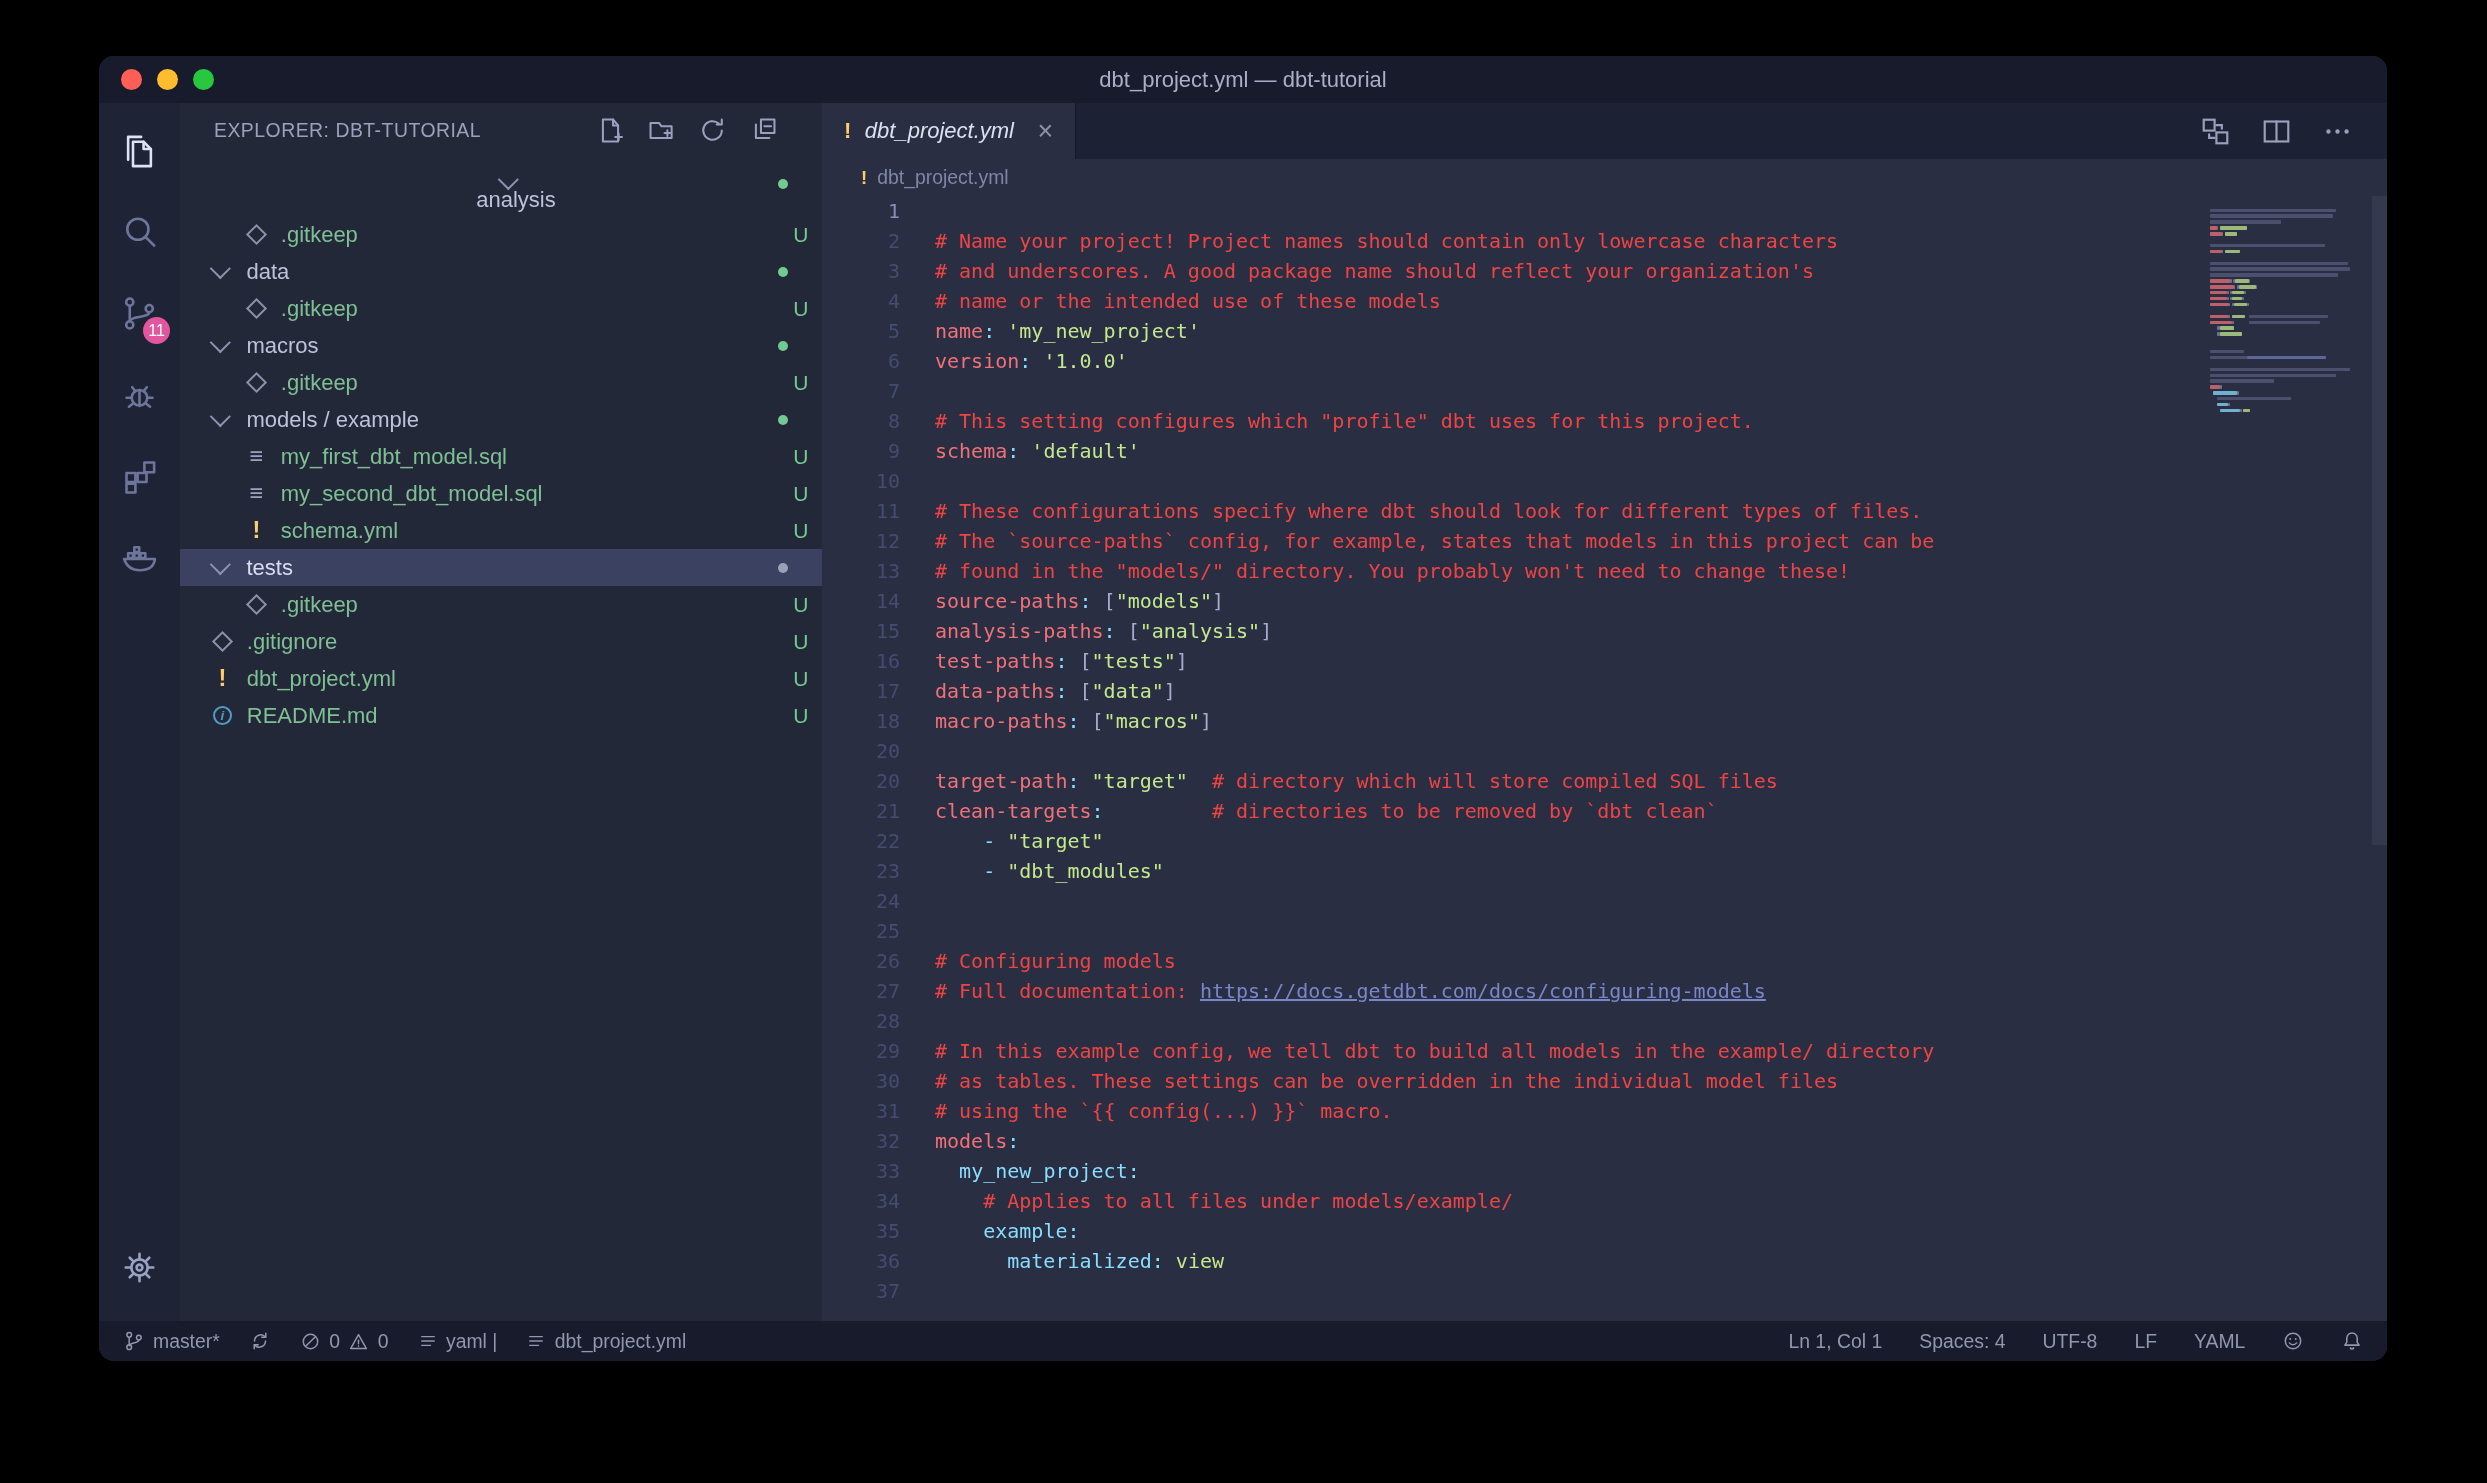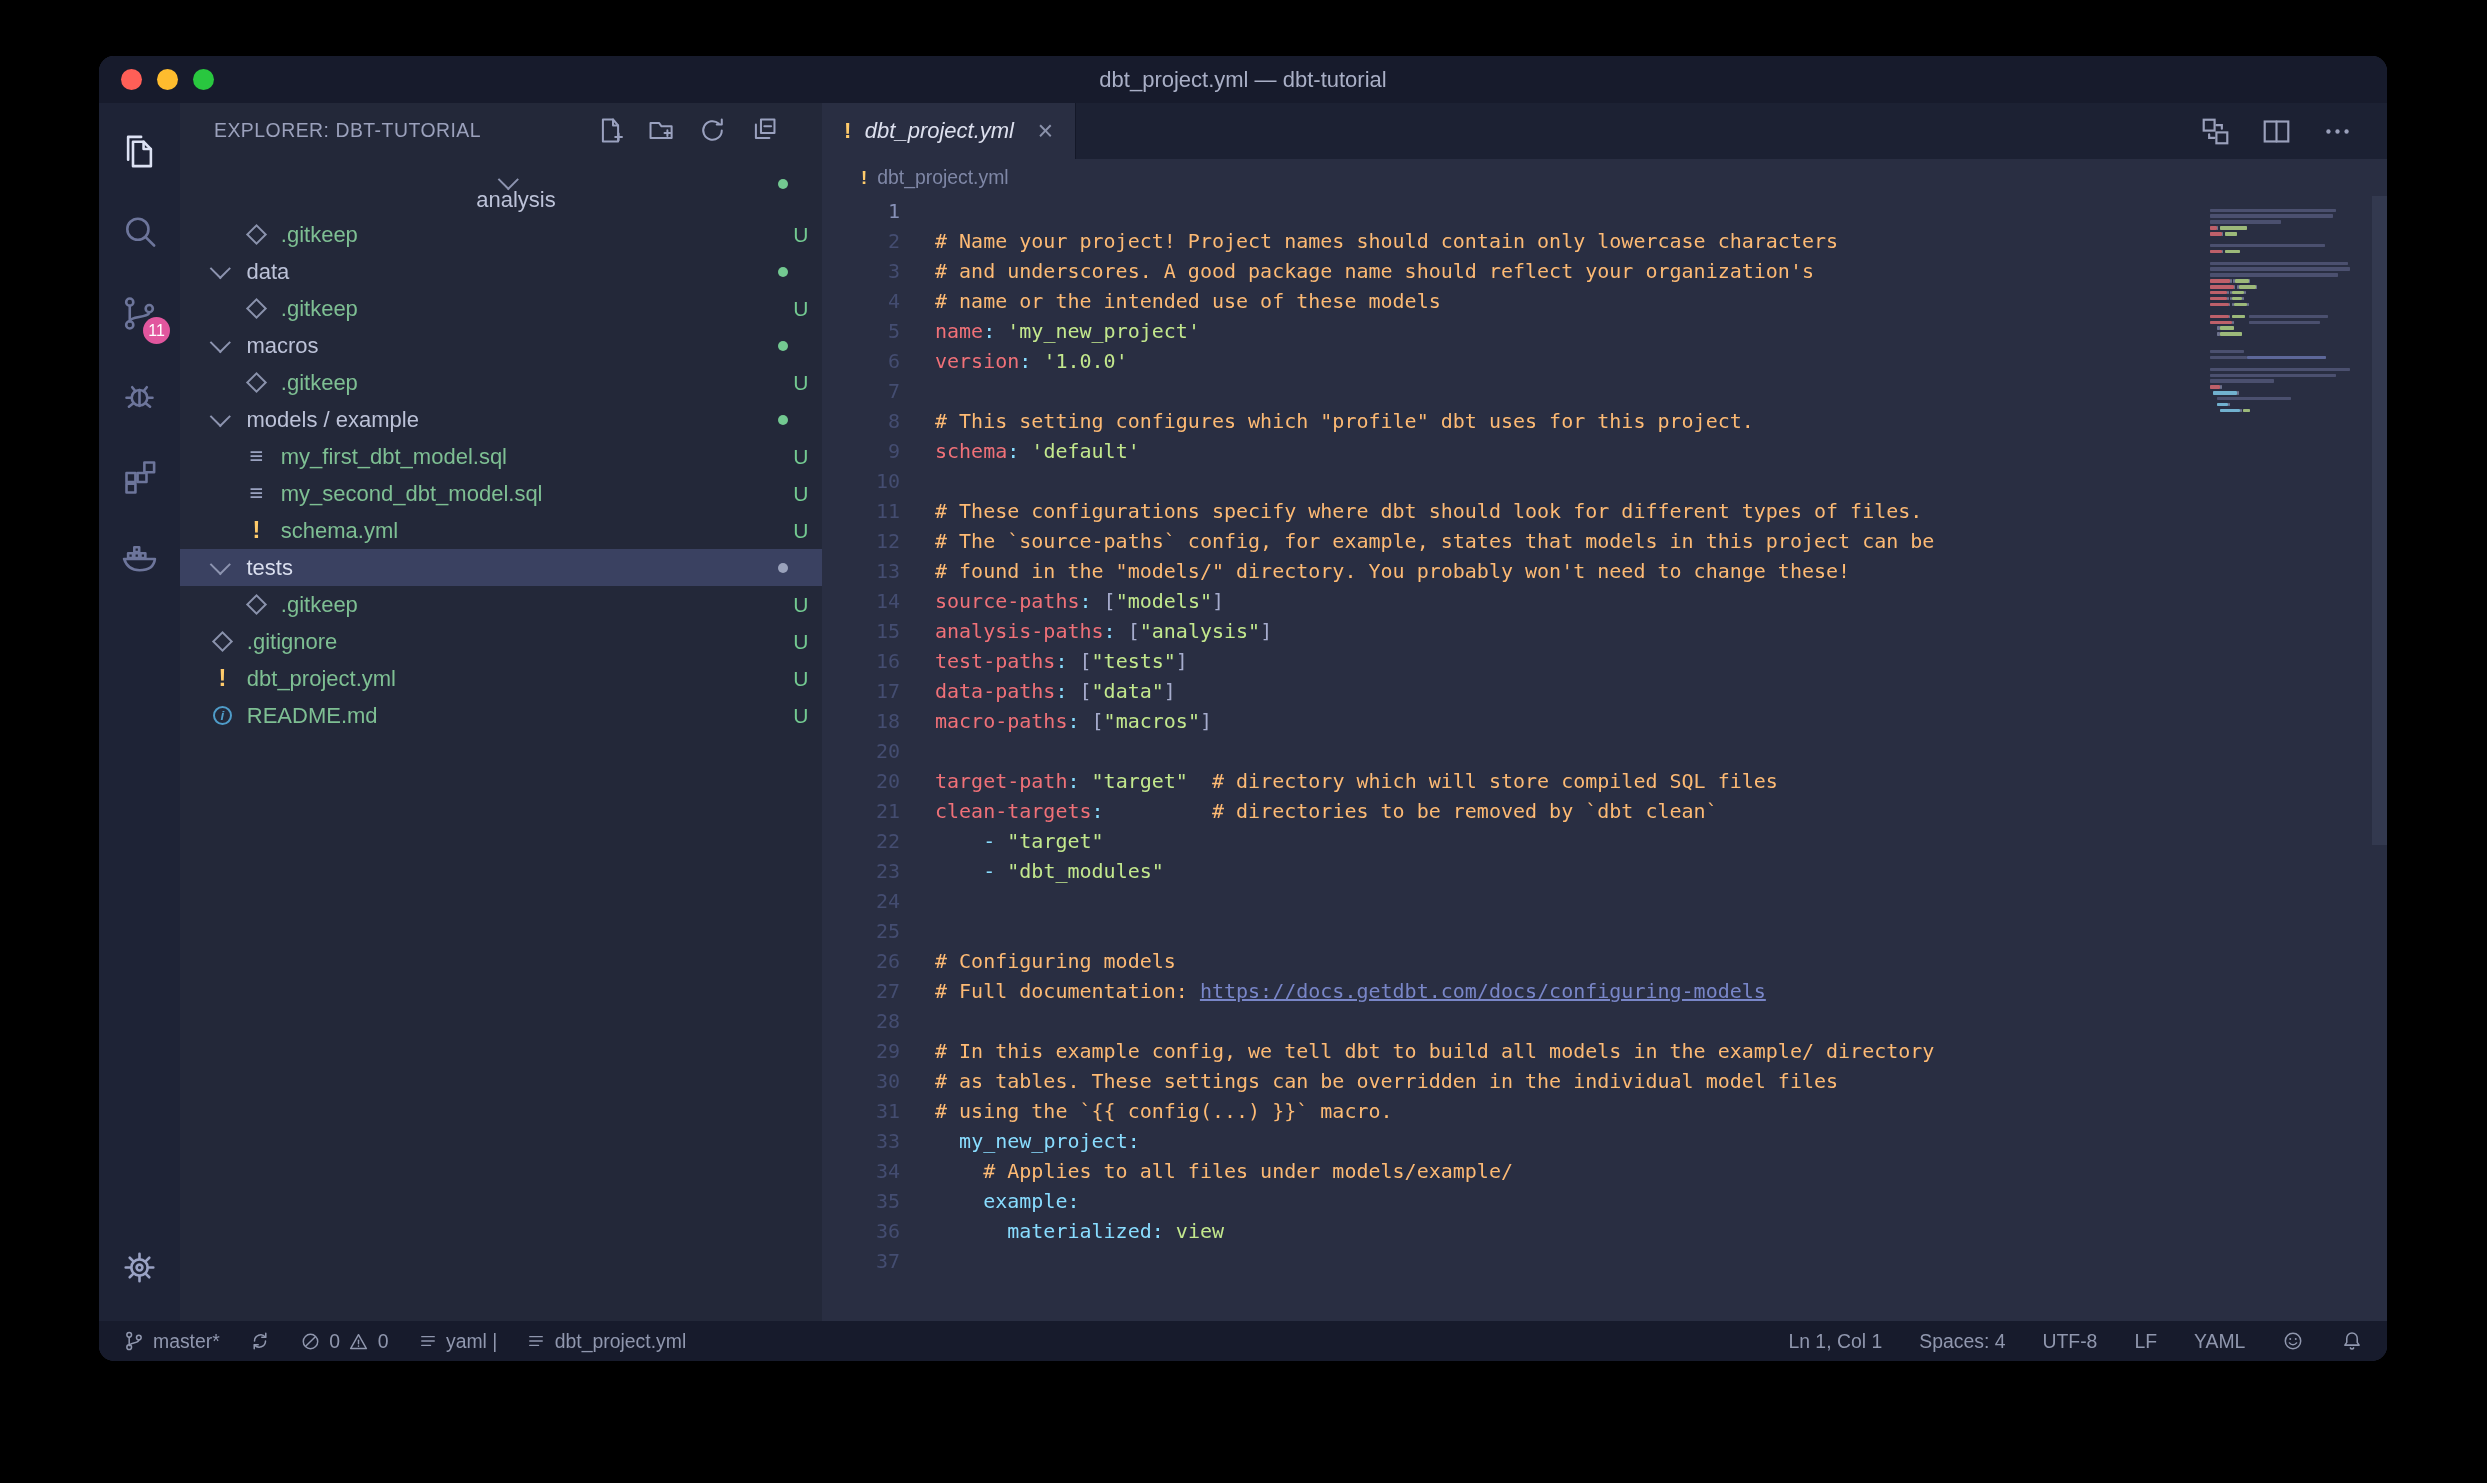--- a/index.html
+++ b/index.html
@@ -57,21 +57,21 @@
   .tab-actions .tb-btn{cursor:pointer;display:flex;}
   .tab-actions svg{stroke:#9aa0bb;fill:none;stroke-width:1.2;stroke-linecap:round;}
   .breadcrumb{height:37px;flex:0 0 37px;display:flex;align-items:center;padding-left:39px;gap:10px;background:#292e42;cursor:pointer;}
   .bc-icon{color:#ffcb6b;font-size:18.5px;font-weight:600;}
   .bc-label{font-size:19.4px;color:#7f87a6;}
   .editor{flex:1;position:relative;font-family:"DejaVu Sans Mono",monospace;font-size:20px;overflow:hidden;}
   .code-line{display:flex;height:30px;line-height:30px;white-space:pre;}
   .lnum{flex:0 0 78px;text-align:right;color:#444d71;}
   .lnum.active{color:#8791b8;}
   .ltext{padding-left:35px;}
-  .tk-c{color:#fdba74}.tk-k{color:#f07178}.tk-k2{color:#89ddff}.tk-s{color:#c3e88d}
+  .tk-c{color:#ef4444}.tk-k{color:#f07178}.tk-k2{color:#89ddff}.tk-s{color:#c3e88d}
   .tk-p{color:#89ddff}.tk-b{color:#a6accd}.tk-t{color:#a6accd}
   .tk-ln{color:#7986c8;text-decoration:underline}
   .minimap{position:absolute;top:6.7px;right:22px;width:155px;}
   .mm-line{height:5.9px;white-space:nowrap;font-size:0;}
   .mmb{display:inline-block;height:3.4px;border-radius:0.8px;vertical-align:top;}
   .mm-c{background:rgba(103,110,149,.55)}.mm-k{background:rgba(240,113,120,.75)}
   .mm-k2{background:rgba(137,221,255,.75)}.mm-s{background:rgba(195,232,141,.75)}
   .mm-p,.mm-b,.mm-t{background:rgba(166,172,205,.55)}.mm-ln{background:rgba(121,134,200,.65)}
   .mm-sp{background:transparent}
   .scrollbar{position:absolute;top:0;right:0;width:15px;height:649px;background:rgba(150,160,200,.10);}
@@ -339,20 +339,21 @@
             <div class="code-line"><span class="lnum">22</span><span class="ltext"><span class="tk-t">    </span><span class="tk-p">- </span><span class="tk-s">"target"</span></span></div>
             <div class="code-line"><span class="lnum">23</span><span class="ltext"><span class="tk-t">    </span><span class="tk-p">- </span><span class="tk-s">"dbt_modules"</span></span></div>
             <div class="code-line"><span class="lnum">24</span><span class="ltext"></span></div>
             <div class="code-line"><span class="lnum">25</span><span class="ltext"></span></div>
             <div class="code-line"><span class="lnum">26</span><span class="ltext"><span class="tk-c"># Configuring models</span></span></div>
             <div class="code-line"><span class="lnum">27</span><span class="ltext"><span class="tk-c"># Full documentation: </span><span class="tk-ln">https://docs.getdbt.com/docs/configuring-models</span></span></div>
             <div class="code-line"><span class="lnum">28</span><span class="ltext"></span></div>
             <div class="code-line"><span class="lnum">29</span><span class="ltext"><span class="tk-c"># In this example config, we tell dbt to build all models in the example/ directory</span></span></div>
             <div class="code-line"><span class="lnum">30</span><span class="ltext"><span class="tk-c"># as tables. These settings can be overridden in the individual model files</span></span></div>
             <div class="code-line"><span class="lnum">31</span><span class="ltext"><span class="tk-c"># using the `{{ config(...) }}` macro.</span></span></div>
+            <div class="code-line"><span class="lnum">32</span><span class="ltext"><span class="tk-k">models</span><span class="tk-p">:</span></span></div>
             <div class="code-line"><span class="lnum">33</span><span class="ltext"><span class="tk-t">  </span><span class="tk-k2">my_new_project</span><span class="tk-p">:</span></span></div>
             <div class="code-line"><span class="lnum">34</span><span class="ltext"><span class="tk-t">    </span><span class="tk-c"># Applies to all files under models/example/</span></span></div>
             <div class="code-line"><span class="lnum">35</span><span class="ltext"><span class="tk-t">    </span><span class="tk-k2">example</span><span class="tk-p">:</span></span></div>
             <div class="code-line"><span class="lnum">36</span><span class="ltext"><span class="tk-t">      </span><span class="tk-k2">materialized</span><span class="tk-p">:</span><span class="tk-t"> </span><span class="tk-s">view</span></span></div>
             <div class="code-line"><span class="lnum">37</span><span class="ltext"></span></div>
           </div>
         <div class="minimap">
             <div class="mm-line"></div>
             <div class="mm-line"><span class="mmb mm-c" style="width: 126px;"></span></div>
             <div class="mm-line"><span class="mmb mm-c" style="width: 123px;"></span></div>

